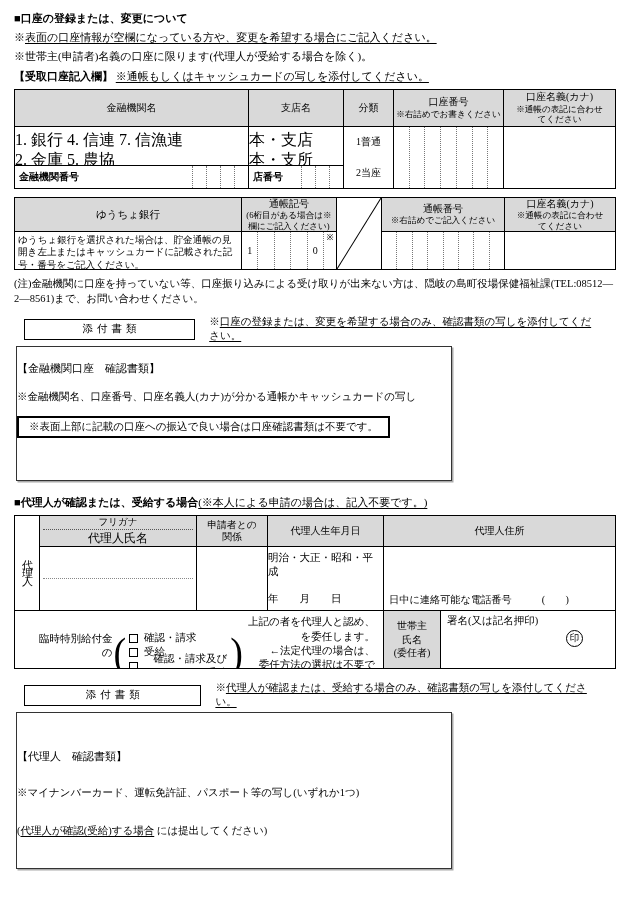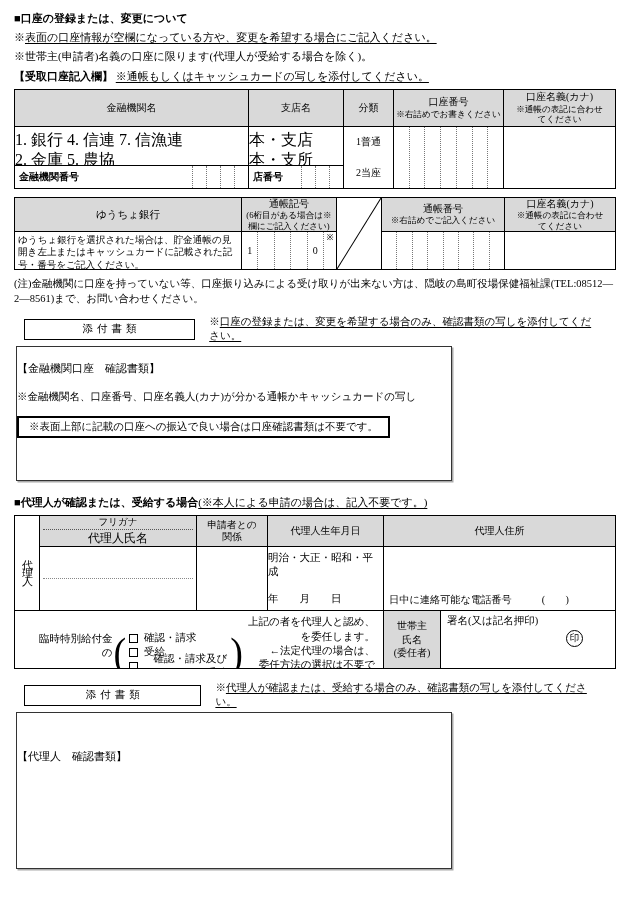--- a/index.html
+++ b/index.html
@@ -284,15 +284,19 @@
       </div>
     </div>
   </div>
 
   <div class="attach-row" style="margin-top:12px;">
     <div class="attach-label">添付書類</div>
     <div class="attach-note"><span>※</span><span class="u">代理人が確認または、受給する場合のみ、確認書類の写しを添付してください。</span></div>
   </div>
   <div class="bigbox bb2">
     <div>【代理人　確認書類】</div>
+    <div class="l1">※マイナンバーカード、運転免許証、パスポート等の写し(いずれか1つ)</div>
+    <div class="l2">
+      <span>(</span><span class="u">代理人が確認(受給)する場合</span><span> には提出してください)</span>
+    </div>
   </div>
 
 </div>
 
 </body></html>

